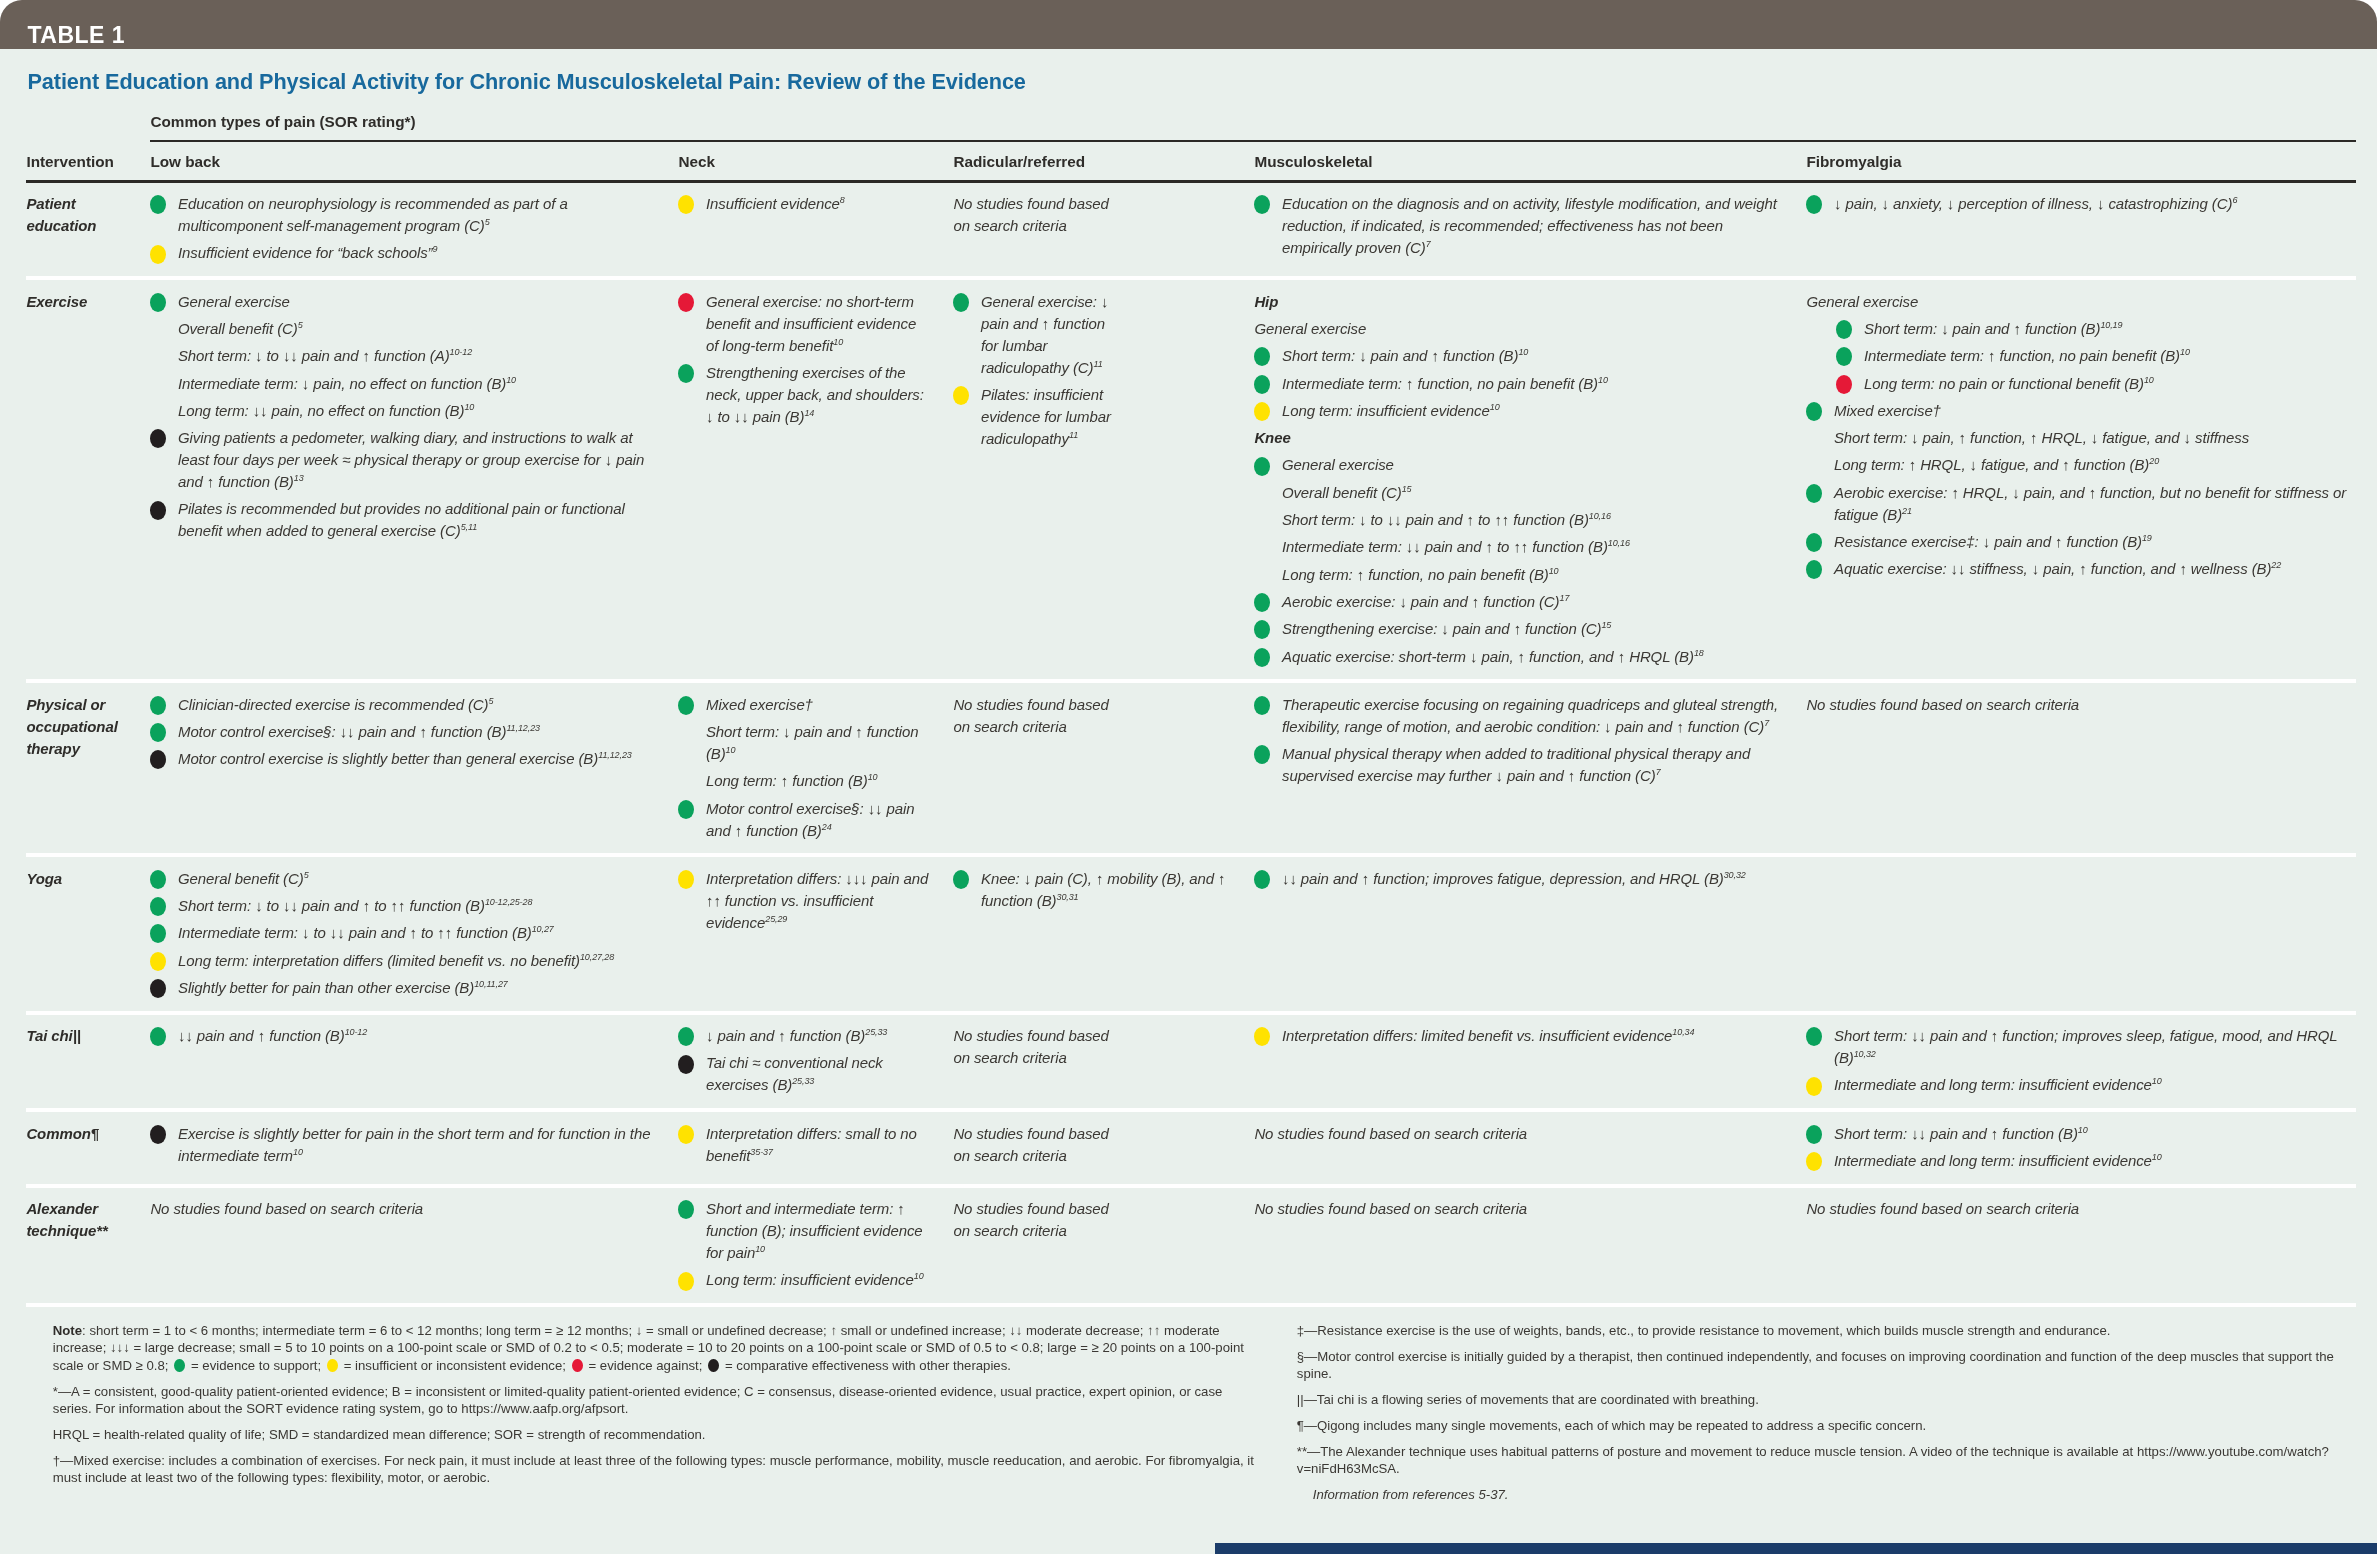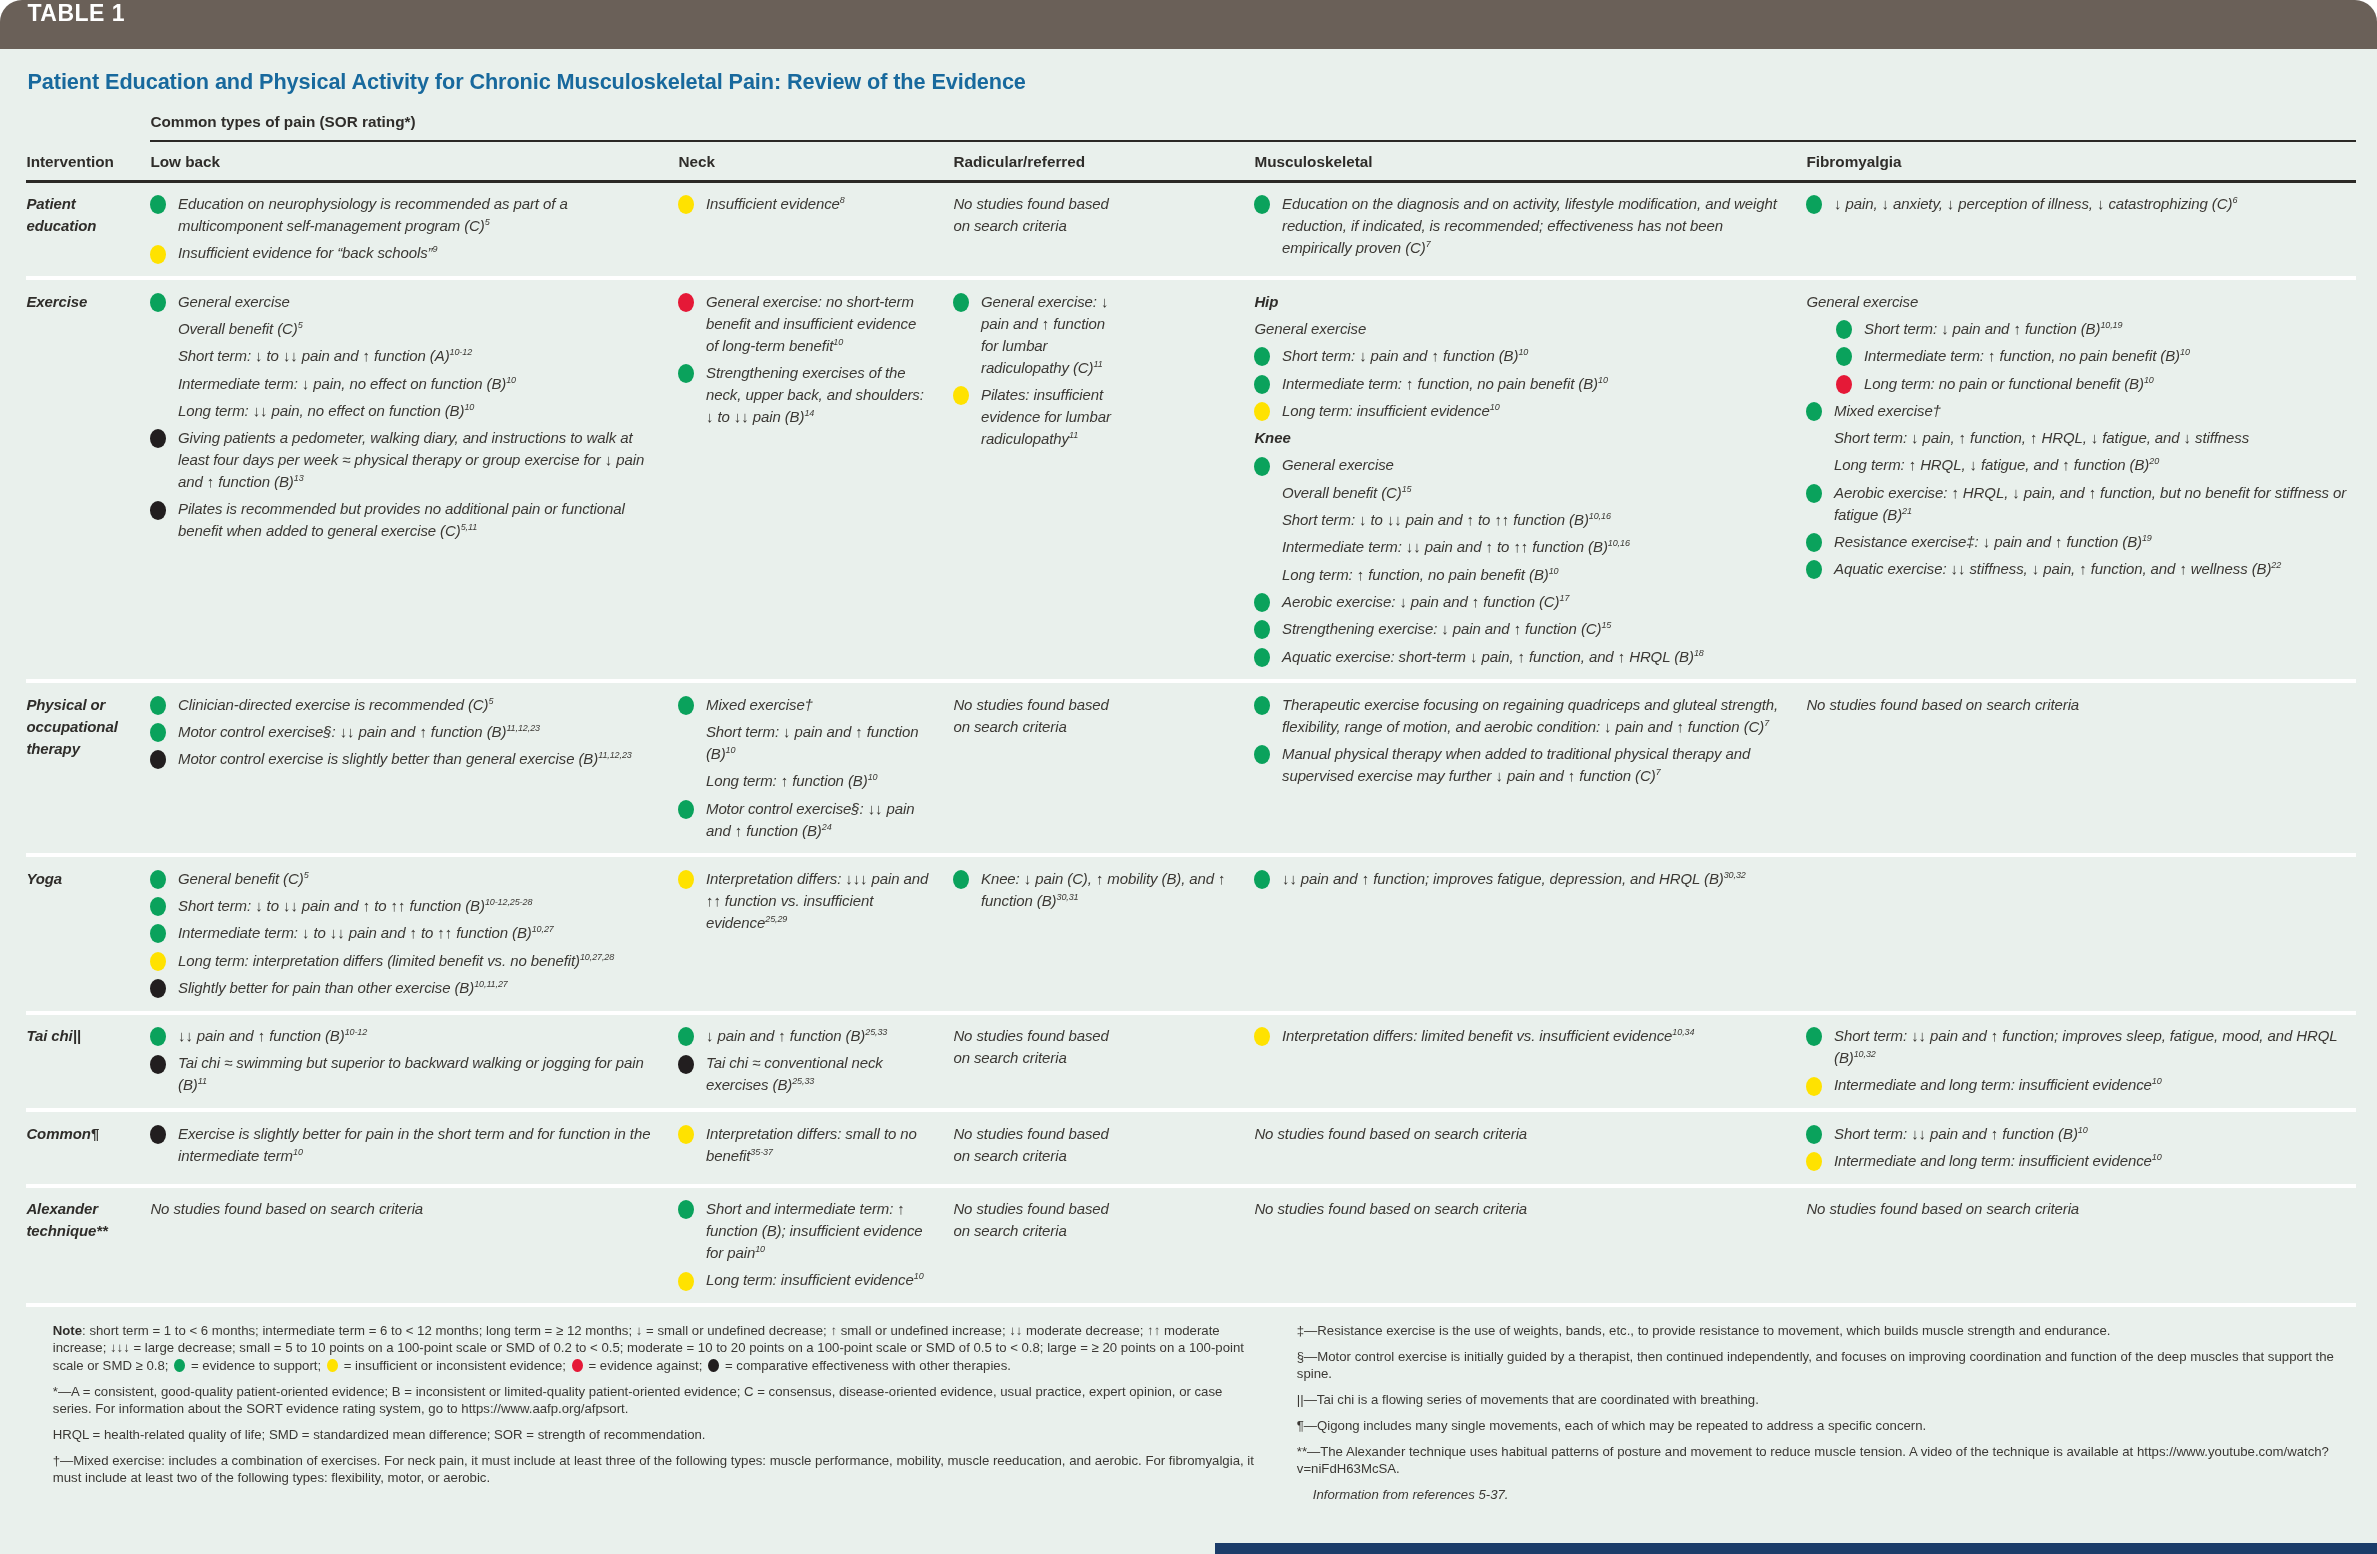--- a/index.html
+++ b/index.html
@@ -1,19 +1,19 @@
 <!DOCTYPE html>
 <html style="font-size:8.5px"><head>
 <meta charset="utf-8">
 <style>
   html,body{margin:0;padding:0;background:#ffffff;}
   .page{position:relative;width:2377px;height:1555px;overflow:hidden;
         font-family:"Liberation Sans", sans-serif;color:#3b3834;background:#ffffff;}
   .topbar{position:absolute;top:0;left:0;width:2377px;height:49px;background:#6a6058;
-          border-radius:22px 22px 0 0;display:flex;align-items:flex-start;}
+          border-radius:22px 22px 0 0;display:flex;align-items:flex-end;}
   .topbar .lbl{color:#ffffff;font-size:23px;font-weight:700;letter-spacing:0.5px;margin-left:27.5px;}
   .card{position:absolute;top:49px;left:0;width:2377px;height:1506px;background:#e9f0ec;}
   .title{font-size:21.7px;font-weight:700;color:#18699d;padding:20px 21px 0 27.5px;letter-spacing:-0.1px;}
   .content{padding:0 21px 0 26.4px;}
   .grouphead{margin-left:124px;margin-top:18px;border-bottom:2.1px solid #2b2926;
              padding-bottom:8.5px;font-weight:700;font-size:15.3px;color:#2f2d2a;}
   .cols{display:grid;grid-template-columns:124px 528px 275px 301px 552px 549px;
         border-bottom:3.7px solid #2b2926;padding:11.6px 0 8.5px 0;font-weight:700;font-size:15.3px;color:#2f2d2a;}
   .tbody .row{display:grid;grid-template-columns:124px 528px 275px 301px 552px 549px;font-style:italic;}
   .tbody .row + .row{border-top:4.2px solid #ffffff;}
@@ -328,24 +328,20 @@
               </div>
             </div>
           </div>
           <div class="row">
             <div class="cell intervention bold">Tai chi||</div>
             <div class="cell low_back">
               <div class="block">
                 <span class="dot" style="background: rgb(10, 162, 92);"></span>
                 <span class="txt">↓↓ pain and ↑ function (B)<sup>10-12</sup></span>
               </div>
-              <div class="block">
-                <span class="dot" style="background: rgb(34, 30, 31);"></span>
-                <span class="txt">Tai chi ≈ swimming but superior to backward walking or jogging for pain (B)<sup>11</sup></span>
-              </div>
             </div>
             <div class="cell neck">
               <div class="block">
                 <span class="dot" style="background: rgb(10, 162, 92);"></span>
                 <span class="txt">↓ pain and ↑ function (B)<sup>25,33</sup></span>
               </div>
               <div class="block">
                 <span class="dot" style="background: rgb(34, 30, 31);"></span>
                 <span class="txt">Tai chi ≈ conventional neck exercises (B)<sup>25,33</sup></span>
               </div>

